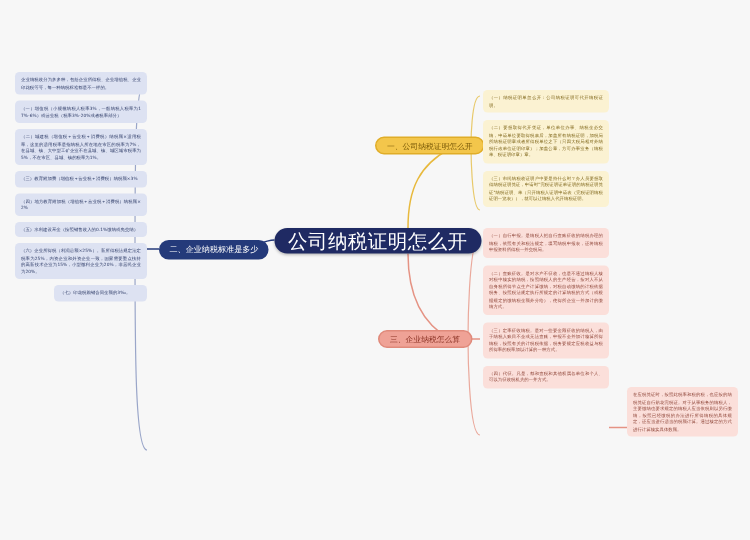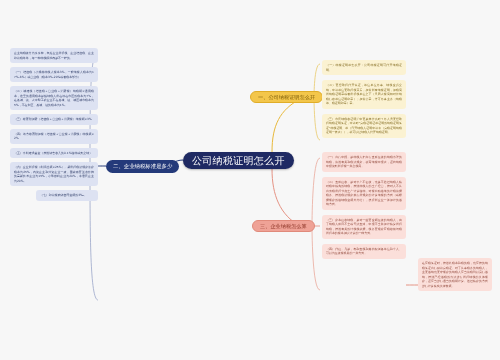--- a/index.html
+++ b/index.html
@@ -18,21 +18,21 @@
     position:absolute;
     border-radius:10px;
     display:flex;align-items:center;justify-content:center;
     text-align:center;
     white-space:nowrap;
     box-sizing:border-box;
   }
   .node-root{
     background:#1f2a63;
     color:#ffffff;
-    font-size:10px;
+    font-size:13px;
     letter-spacing:.3px;
     padding:0 9px;
     height:17px;
     border-radius:9px;
     left:183px;top:152px;
     box-shadow:0 1px 2px rgba(0,0,0,.25);
   }
   .node-blue{
     background:#243a7a;
     color:#ffffff;

